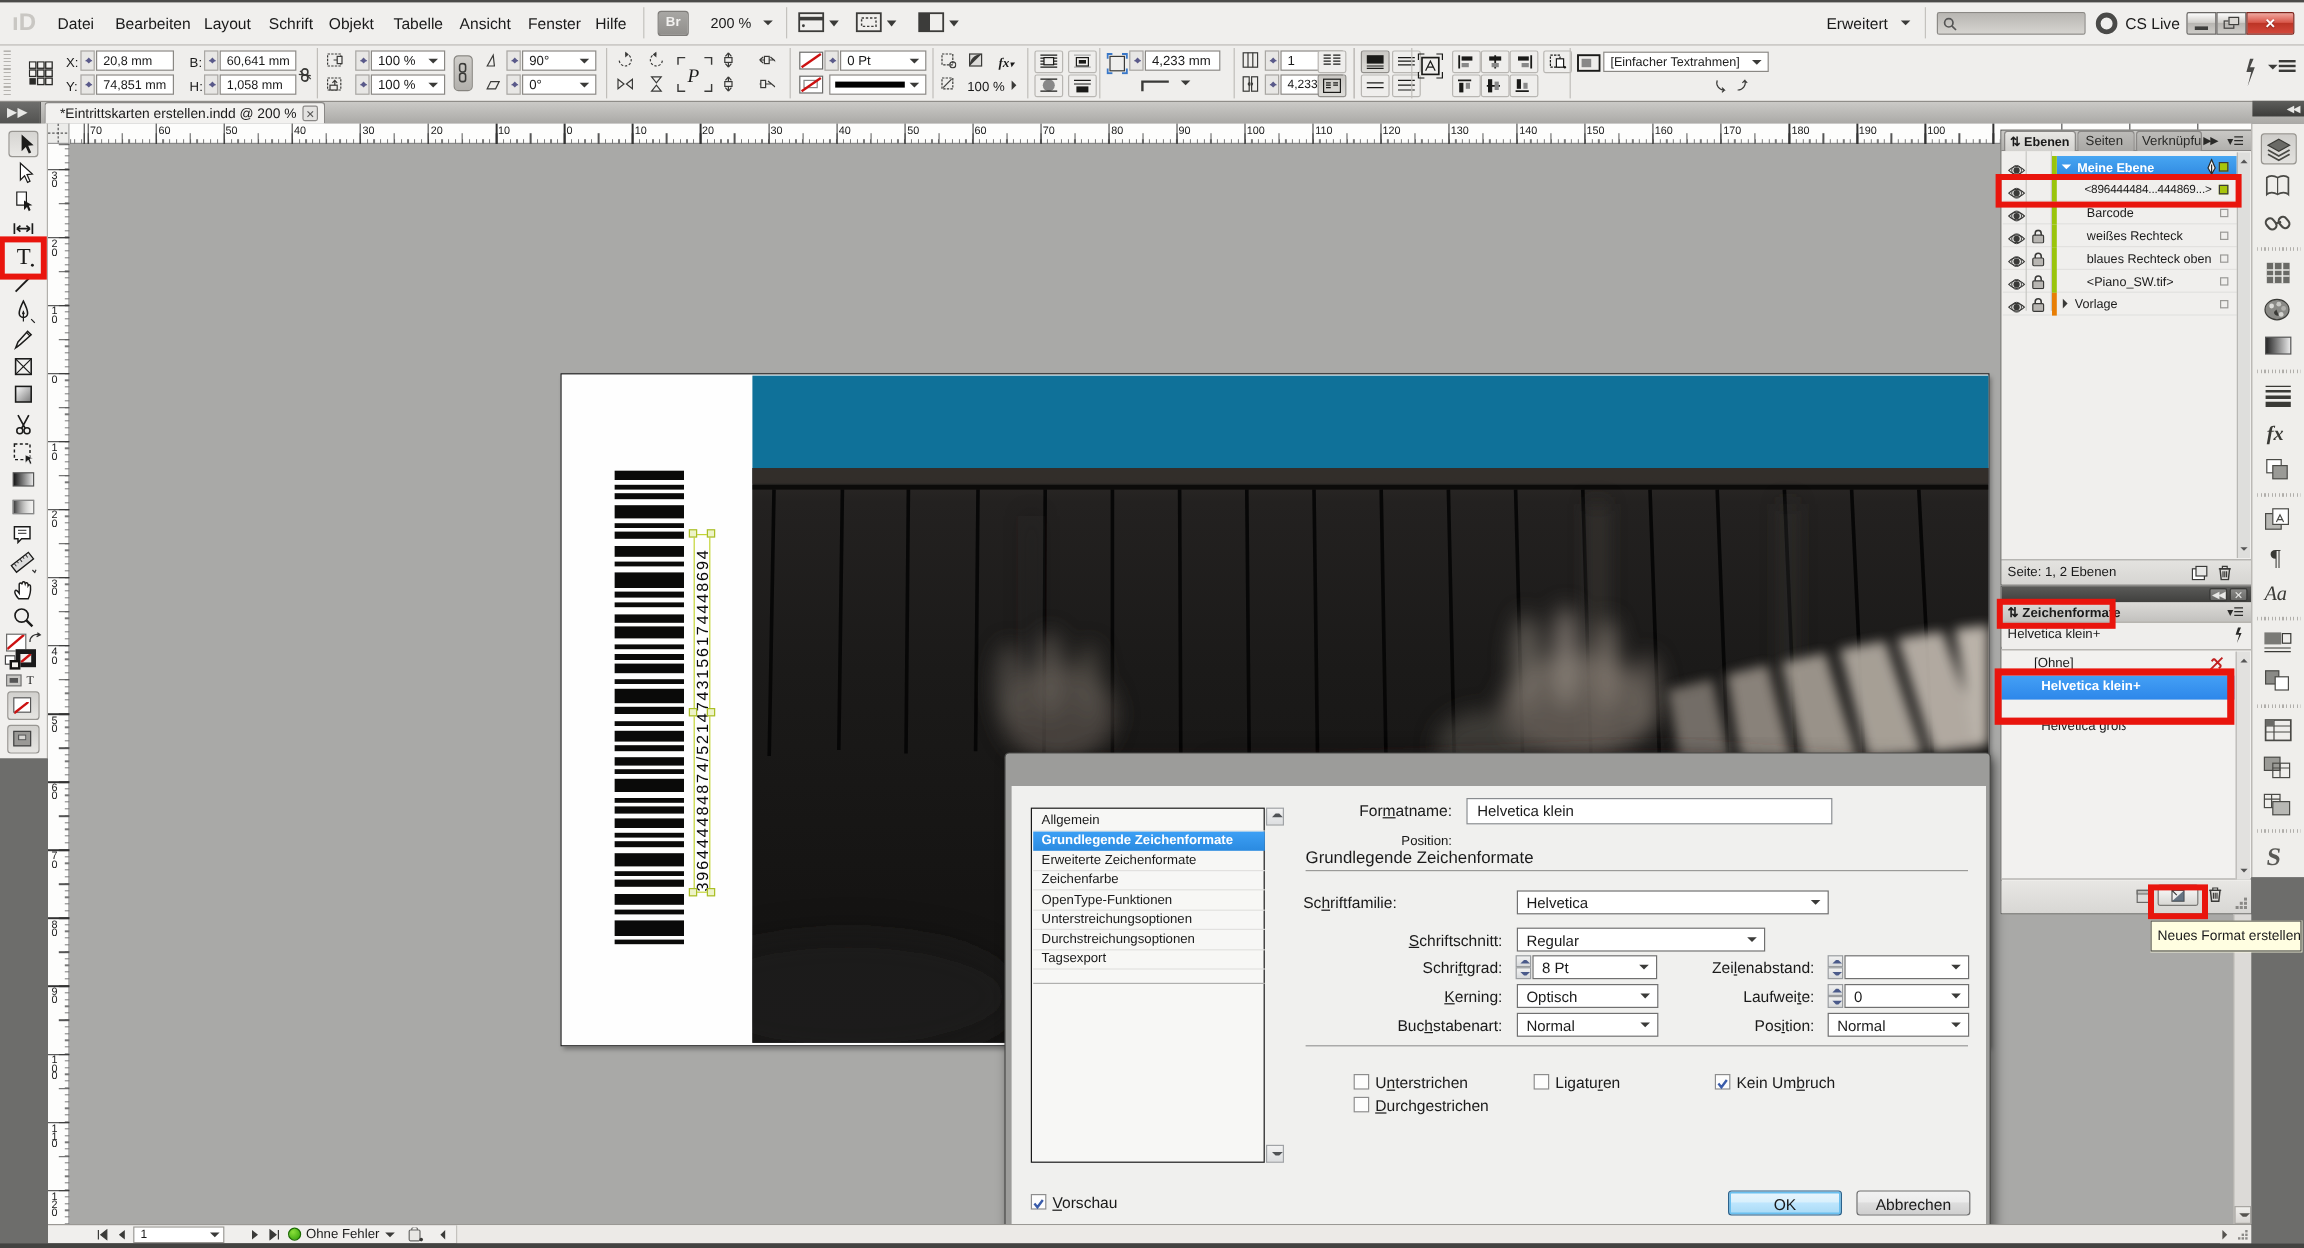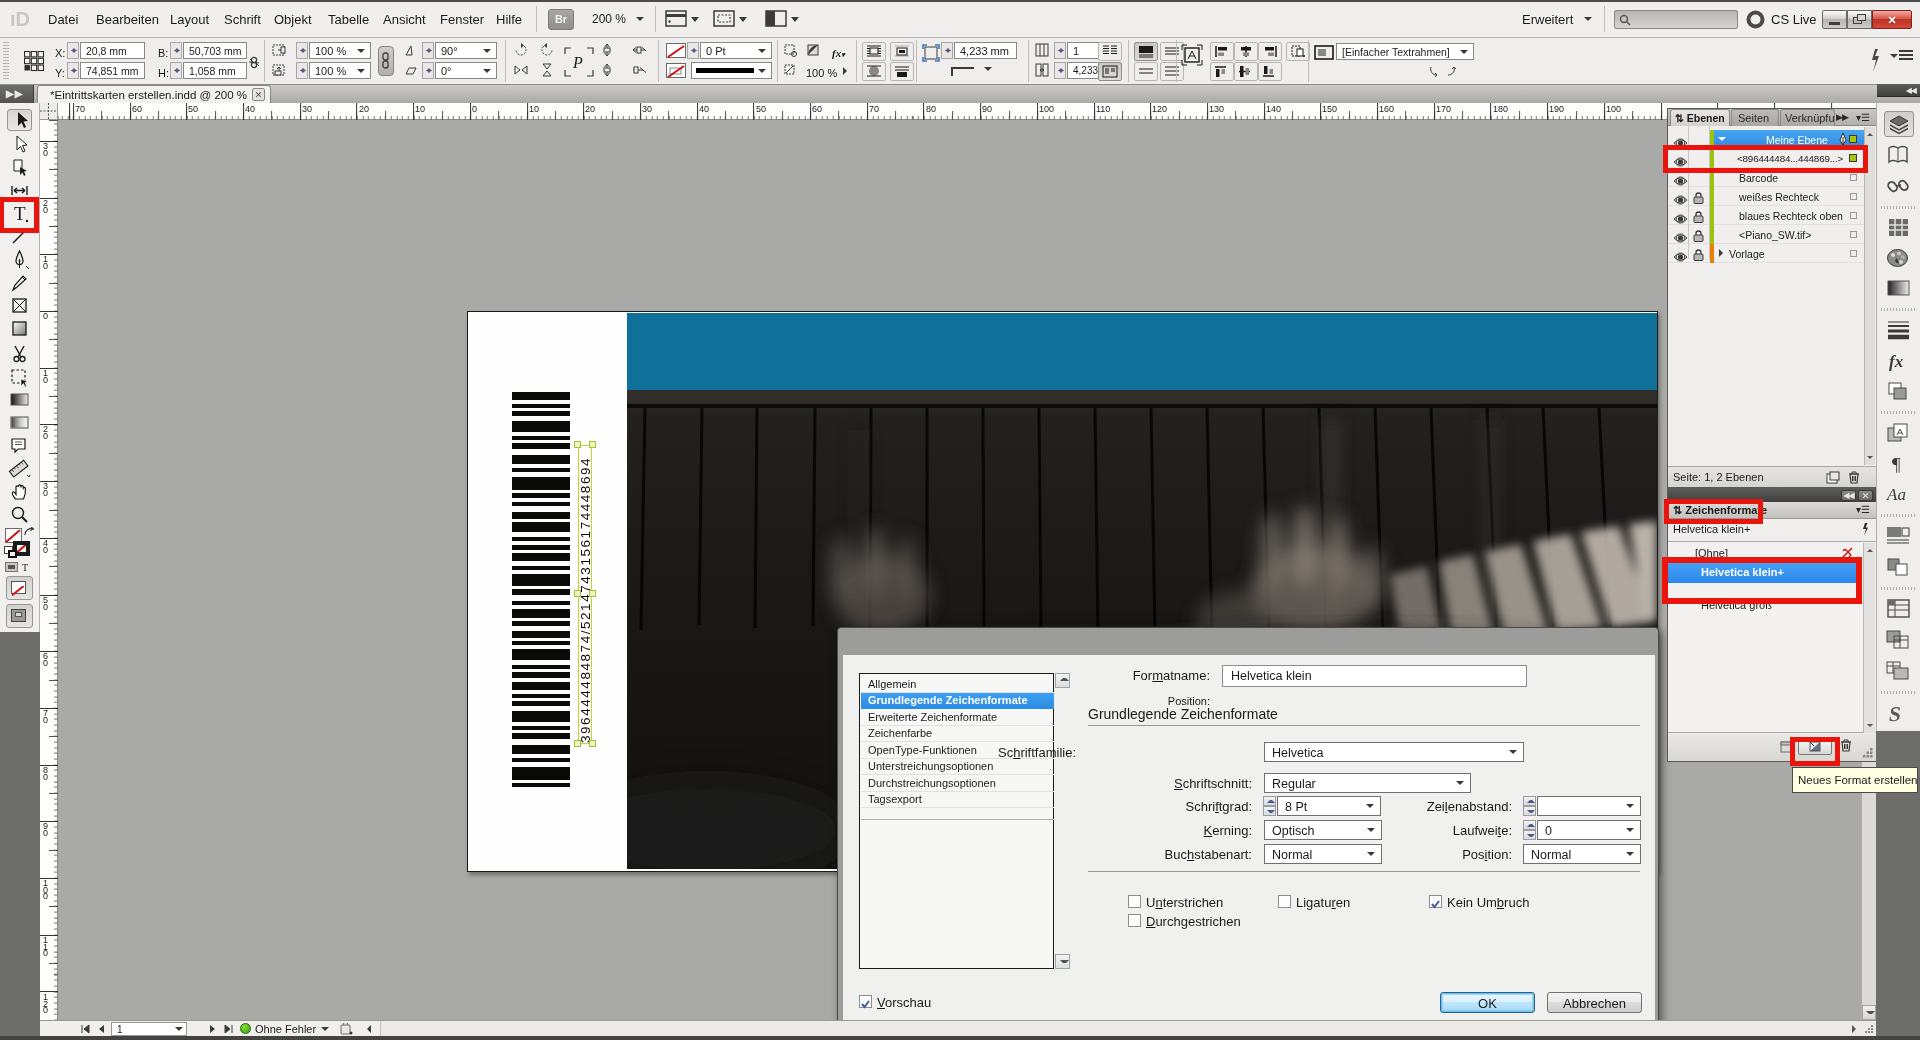--- a/index.html
+++ b/index.html
@@ -118,21 +118,21 @@
     <rect x="0.5" y="14.1" width="5.4" height="5.4" fill="#2a2a28"></rect>
   </svg>
   <div class="cl" style="left:55px;top:9px;">X:</div>
   <div class="spin" style="left:67px;top:4px;"></div>
   <div class="cfield" style="left:80px;top:4px;width:65px;font-size:10.5px;">20,8 mm</div>
   <div class="cl" style="left:55px;top:29px;">Y:</div>
   <div class="spin" style="left:67px;top:24px;"></div>
   <div class="cfield" style="left:80px;top:24px;width:65px;font-size:10.5px;">74,851 mm</div>
   <div class="cl" style="left:158px;top:9px;">B:</div>
   <div class="spin" style="left:170px;top:4px;"></div>
-  <div class="cfield" style="left:183px;top:4px;width:64px;font-size:10.5px;">50,703 mm</div>
+  <div class="cfield" style="left:183px;top:4px;width:64px;font-size:10.5px;">60,641 mm</div>
   <div class="cl" style="left:158px;top:29px;">H:</div>
   <div class="spin" style="left:170px;top:24px;"></div>
   <div class="cfield" style="left:183px;top:24px;width:64px;font-size:10.5px;">1,058 mm</div>
   <svg style="position:absolute;left:248px;top:18px;" width="13" height="13">
       <circle cx="6" cy="4" r="2.6" fill="none" stroke="#3a3a38" stroke-width="1.3"></circle>
       <circle cx="6" cy="9" r="2.6" fill="none" stroke="#3a3a38" stroke-width="1.3"></circle>
       <path d="M1 6 l10 1 M2 3 l3 3 M8 7 l3 3" stroke="#3a3a38" stroke-width="1"></path>
     </svg>
   <div class="csep" style="left:264px;"></div>
   <svg class="cic" style="left:272px;top:5px;">
@@ -740,21 +740,21 @@
           <div style="margin:5px 0 0 3.5px;border:3.5px solid transparent;border-top-color:#505356;border-bottom-width:0;"></div>
         </div>
     </div>
     <div style="position:absolute;left:113px;top:13px;width:254px;text-align:right;font-size:13px;color:#1a1a1a;">For<u>m</u>atname:</div>
     <div class="tfield" style="left:379px;top:10px;width:305px;height:22px;">
         <span style="position:absolute;left:8px;top:3px;font-size:12.5px;color:#1a1a1a;">Helvetica klein</span>
       </div>
     <div style="position:absolute;left:113px;top:40px;width:254px;text-align:right;font-size:11px;color:#1a1a1a;">Position:</div>
     <div style="position:absolute;left:245px;top:51px;font-size:14px;color:#1a1a1a;">Grundlegende Zeichenformate</div>
     <div style="position:absolute;left:245px;top:70px;width:552px;height:1px;background:#9a9a98;"></div>
-    <div style="position:absolute;left:155px;top:90px;width:254px;text-align:left;font-size:13px;color:#1a1a1a;">Sc<u>h</u>riftfamilie:</div>
+    <div style="position:absolute;left:155px;top:90px;width:254px;text-align:center;font-size:13px;color:#1a1a1a;">Sc<u>h</u>riftfamilie:</div>
     <div class="combo" style="left:421px;top:87px;width:260px;height:20px;">
         <span style="position:absolute;left:7px;top:3px;font-size:12.5px;color:#1a1a1a;">Helvetica</span>
         <span class="dd"></span>
       </div>
     <div style="position:absolute;left:155px;top:121px;width:254px;text-align:right;font-size:13px;color:#1a1a1a;"><u>S</u>chriftschnitt:</div>
     <div class="combo" style="left:421px;top:118px;width:207px;height:20px;">
         <span style="position:absolute;left:7px;top:3px;font-size:12.5px;color:#1a1a1a;">Regular</span>
         <span class="dd"></span>
       </div>
     <div style="position:absolute;left:155px;top:144px;width:254px;text-align:right;font-size:13px;color:#1a1a1a;">Schri<u>f</u>tgrad:</div>
@@ -869,21 +869,21 @@
   <div style="position:absolute;left:0;top:17px;width:208px;height:340px;background:#f0efed;">
     <div style="position:absolute;left:1px;top:4px;width:196px;height:19px;border-bottom:1px solid #e2e1df;">
         <span style="position:absolute;left:4px;top:4px;"><svg width="15" height="10" viewBox="0 0 15 10">
             <path d="M1 5 Q7.5 -1.5 14 5 Q7.5 11.5 1 5 Z" fill="#e8e8e6" stroke="#3a3a38" stroke-width="1"></path>
             <circle cx="7.5" cy="5" r="2.6" fill="#3a3a38"></circle>
             <circle cx="7.5" cy="5" r="4.1" fill="none" stroke="#3a3a38" stroke-width="0.8"></circle>
           </svg></span>
         <div style="position:absolute;left:45px;top:0;width:150px;height:19px;background:linear-gradient(#47a6f2,#2e86df);"></div>
         <div style="position:absolute;left:41px;top:0;width:4px;height:19px;background:#9ac40b;"></div>
         <div style="position:absolute;left:49px;top:7px;border:4.5px solid transparent;border-top-color:#fff;border-bottom-width:0;"></div>
-        <span style="position:absolute;left:62px;top:3.5px;font-size:10.5px;color:#fff;font-weight:normal;white-space:nowrap;margin-left:35px;">Meine Ebene</span>
+        <span style="position:absolute;left:62px;top:3.5px;font-size:10.5px;color:#fff;font-weight:bold;white-space:nowrap;">Meine Ebene</span>
         <div style="position:absolute;left:180px;top:5px;width:8px;height:8px;background:#a8c50a;border:1.5px solid #3a3a38;"></div>
         <svg width="10" height="14" viewBox="0 0 10 14" style="position:absolute;left:169px;top:2px;">
           <path d="M5 1 L8 8 L5 13 L2 8 Z" fill="#f8f8f6" stroke="#2a2a28" stroke-width="1"></path>
           <line x1="5" y1="5" x2="5" y2="13" stroke="#2a2a28"></line>
         </svg>
       </div>
       <div style="position:absolute;left:1px;top:23px;width:196px;height:19px;border-bottom:1px solid #e2e1df;">
         <span style="position:absolute;left:4px;top:4px;"><svg width="15" height="10" viewBox="0 0 15 10">
             <path d="M1 5 Q7.5 -1.5 14 5 Q7.5 11.5 1 5 Z" fill="#e8e8e6" stroke="#3a3a38" stroke-width="1"></path>
             <circle cx="7.5" cy="5" r="2.6" fill="#3a3a38"></circle>

